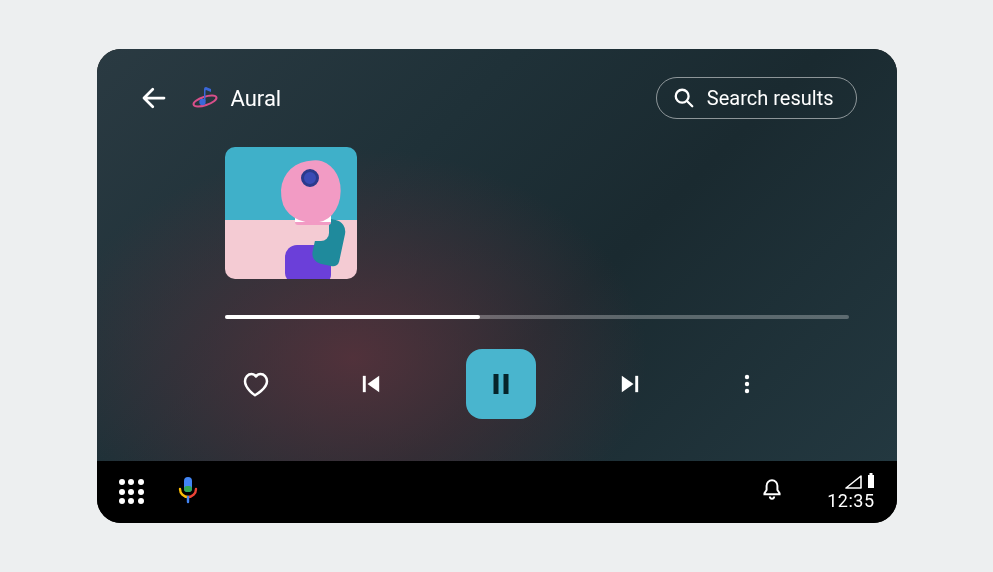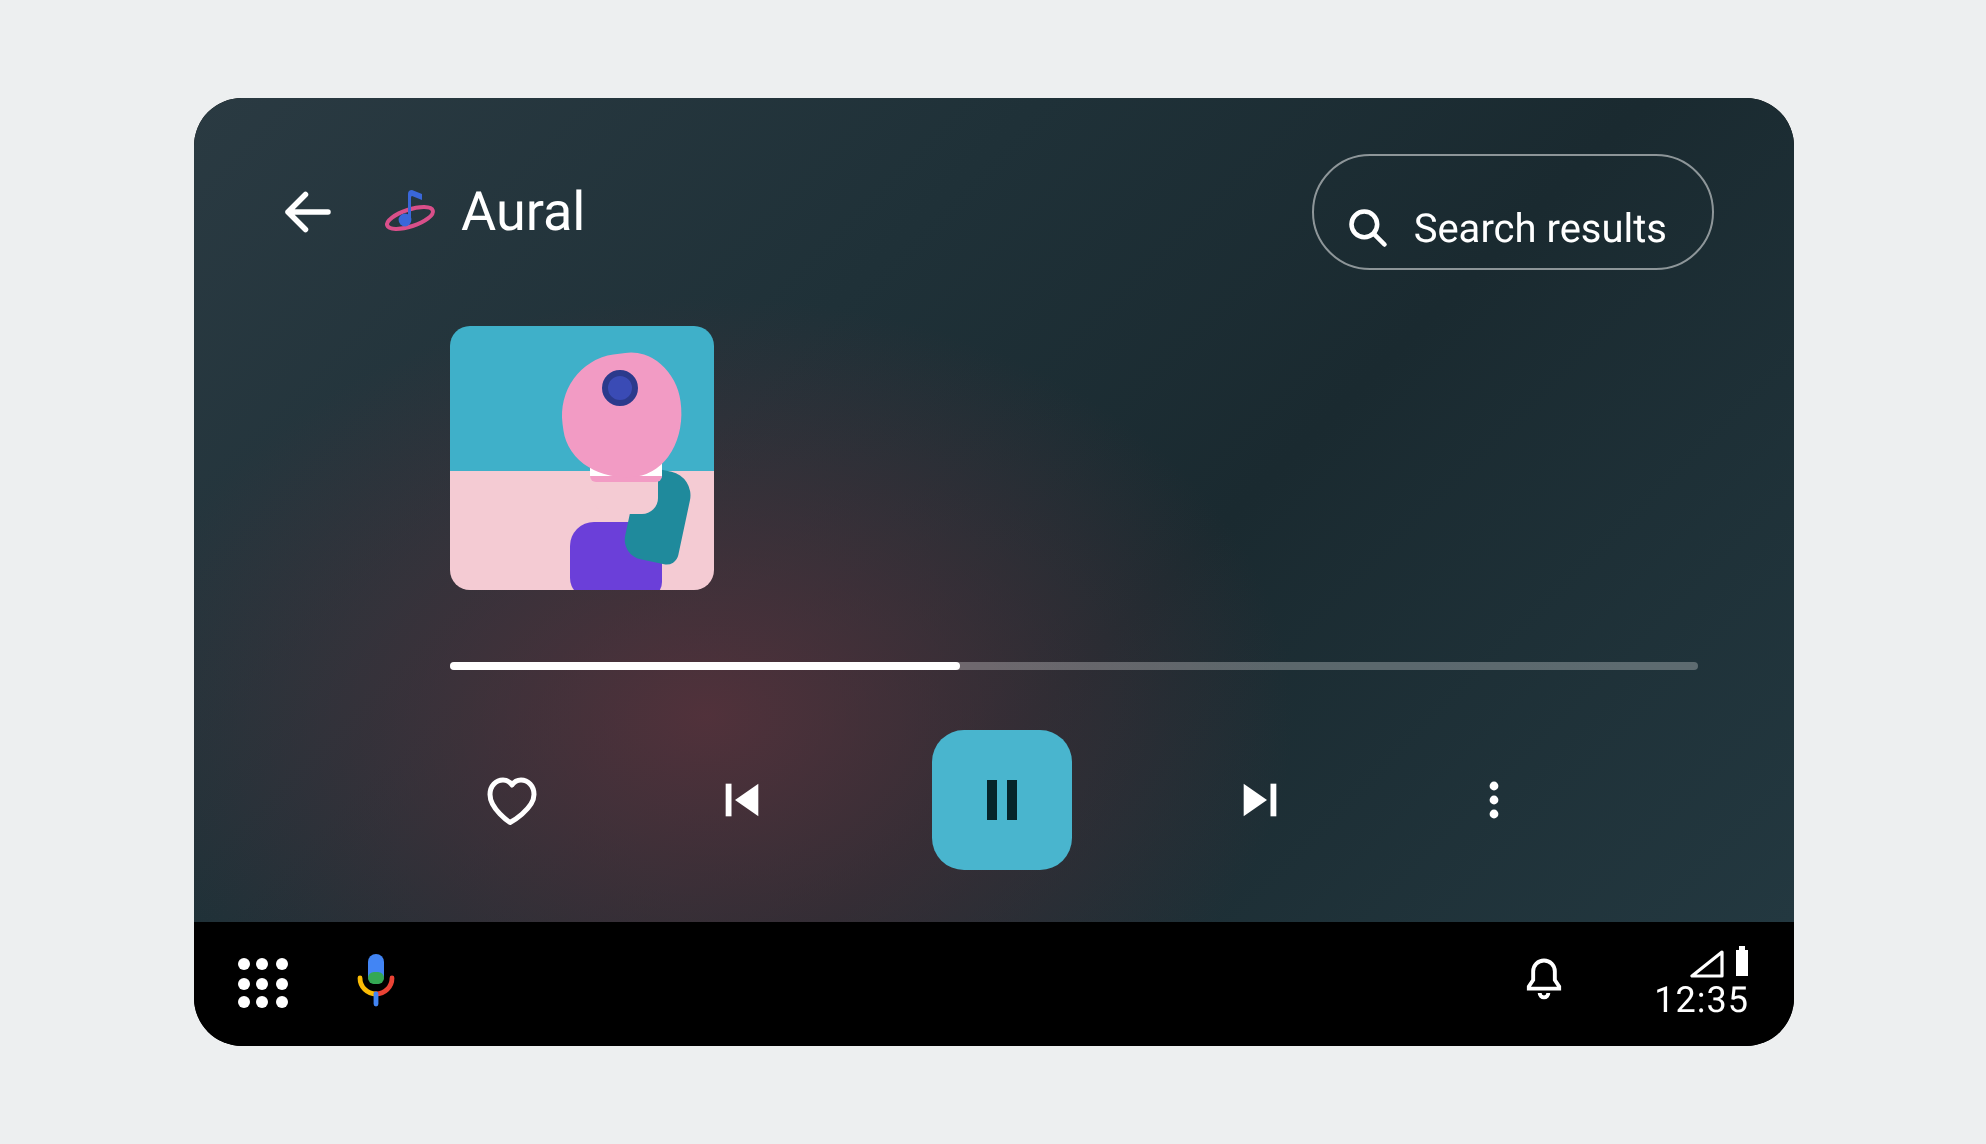--- a/index.html
+++ b/index.html
@@ -52,31 +52,31 @@
     .app-logo {
       width: 28px;
       height: 28px;
       position: relative;
       display: flex;
       align-items: center;
       justify-content: center;
     }
     .app-name {
       color: #fff;
-      font-size: 27px;
+      font-size: 22px;
       font-weight: 400;
       margin-left: -8px;
     }
     .header-spacer {
       flex: 1;
     }
     .search-pill {
       border: 1.5px solid rgba(255,255,255,0.5);
       border-radius: 999px;
-      padding: 24px 22px 8px 16px;
+      padding: 8px 22px 8px 16px;
       display: flex;
       align-items: center;
       gap: 12px;
       color: #fff;
       cursor: pointer;
     }
     .search-pill-text {
       font-size: 20px;
       font-weight: 400;
     }

